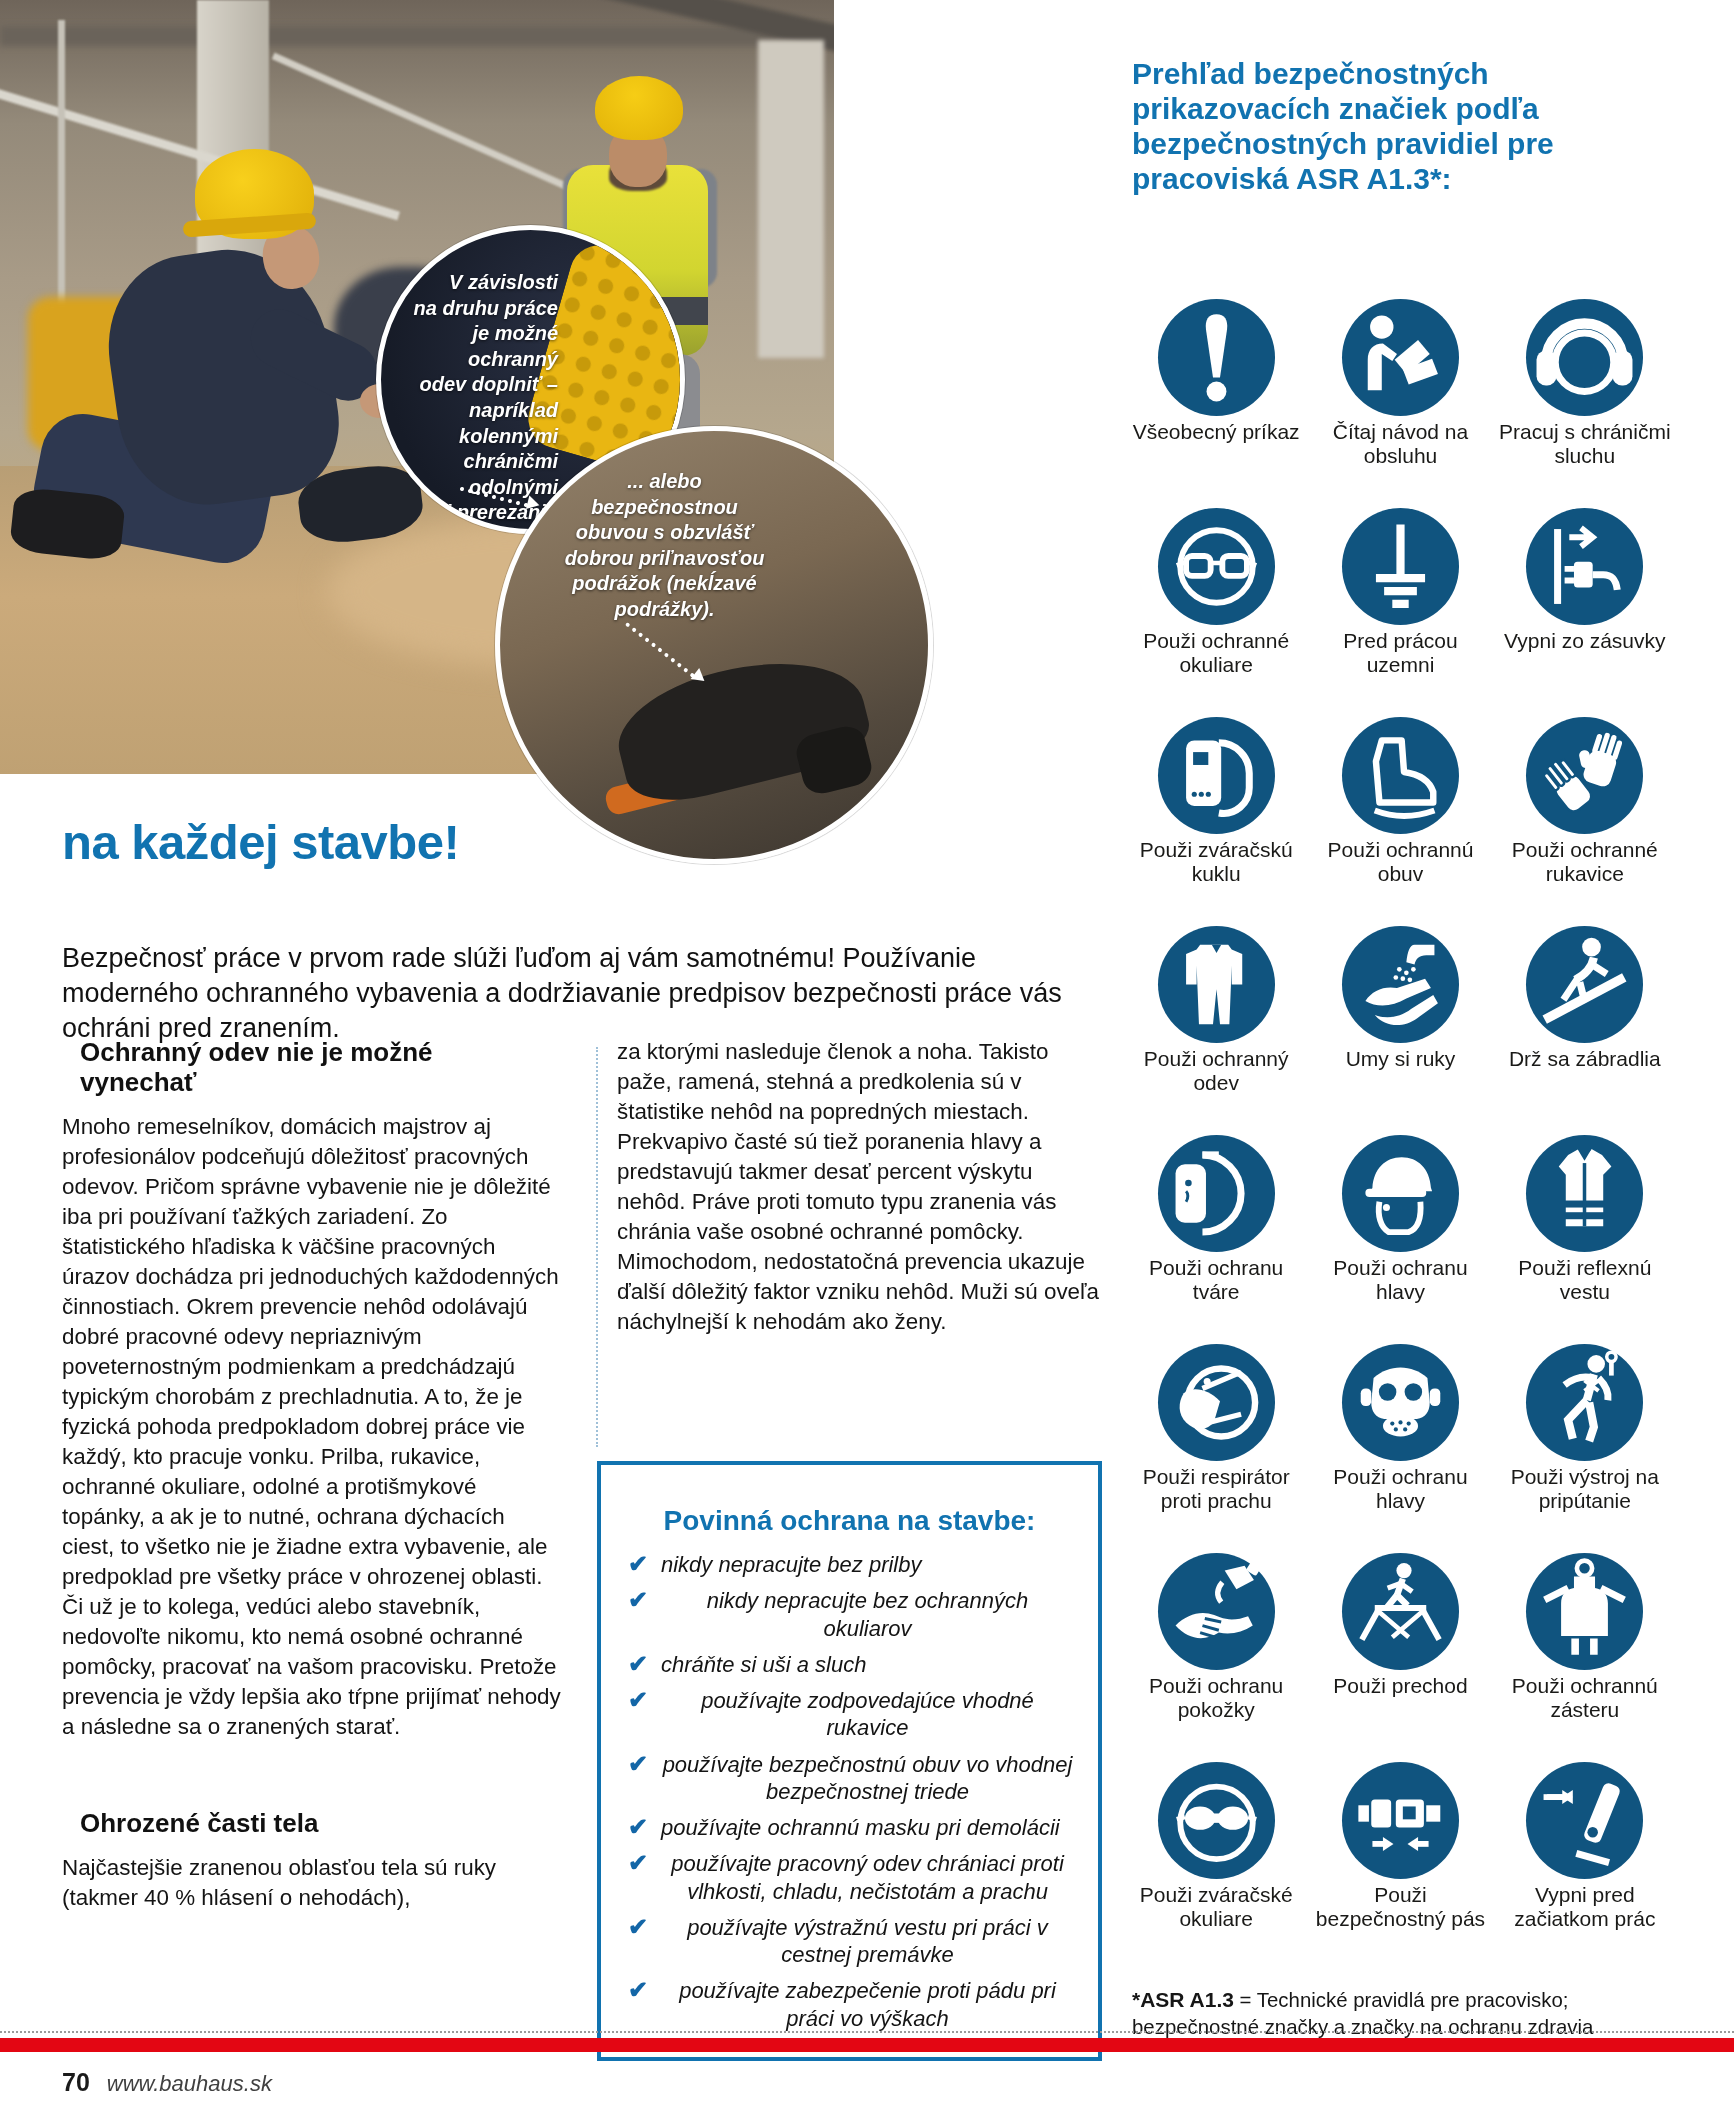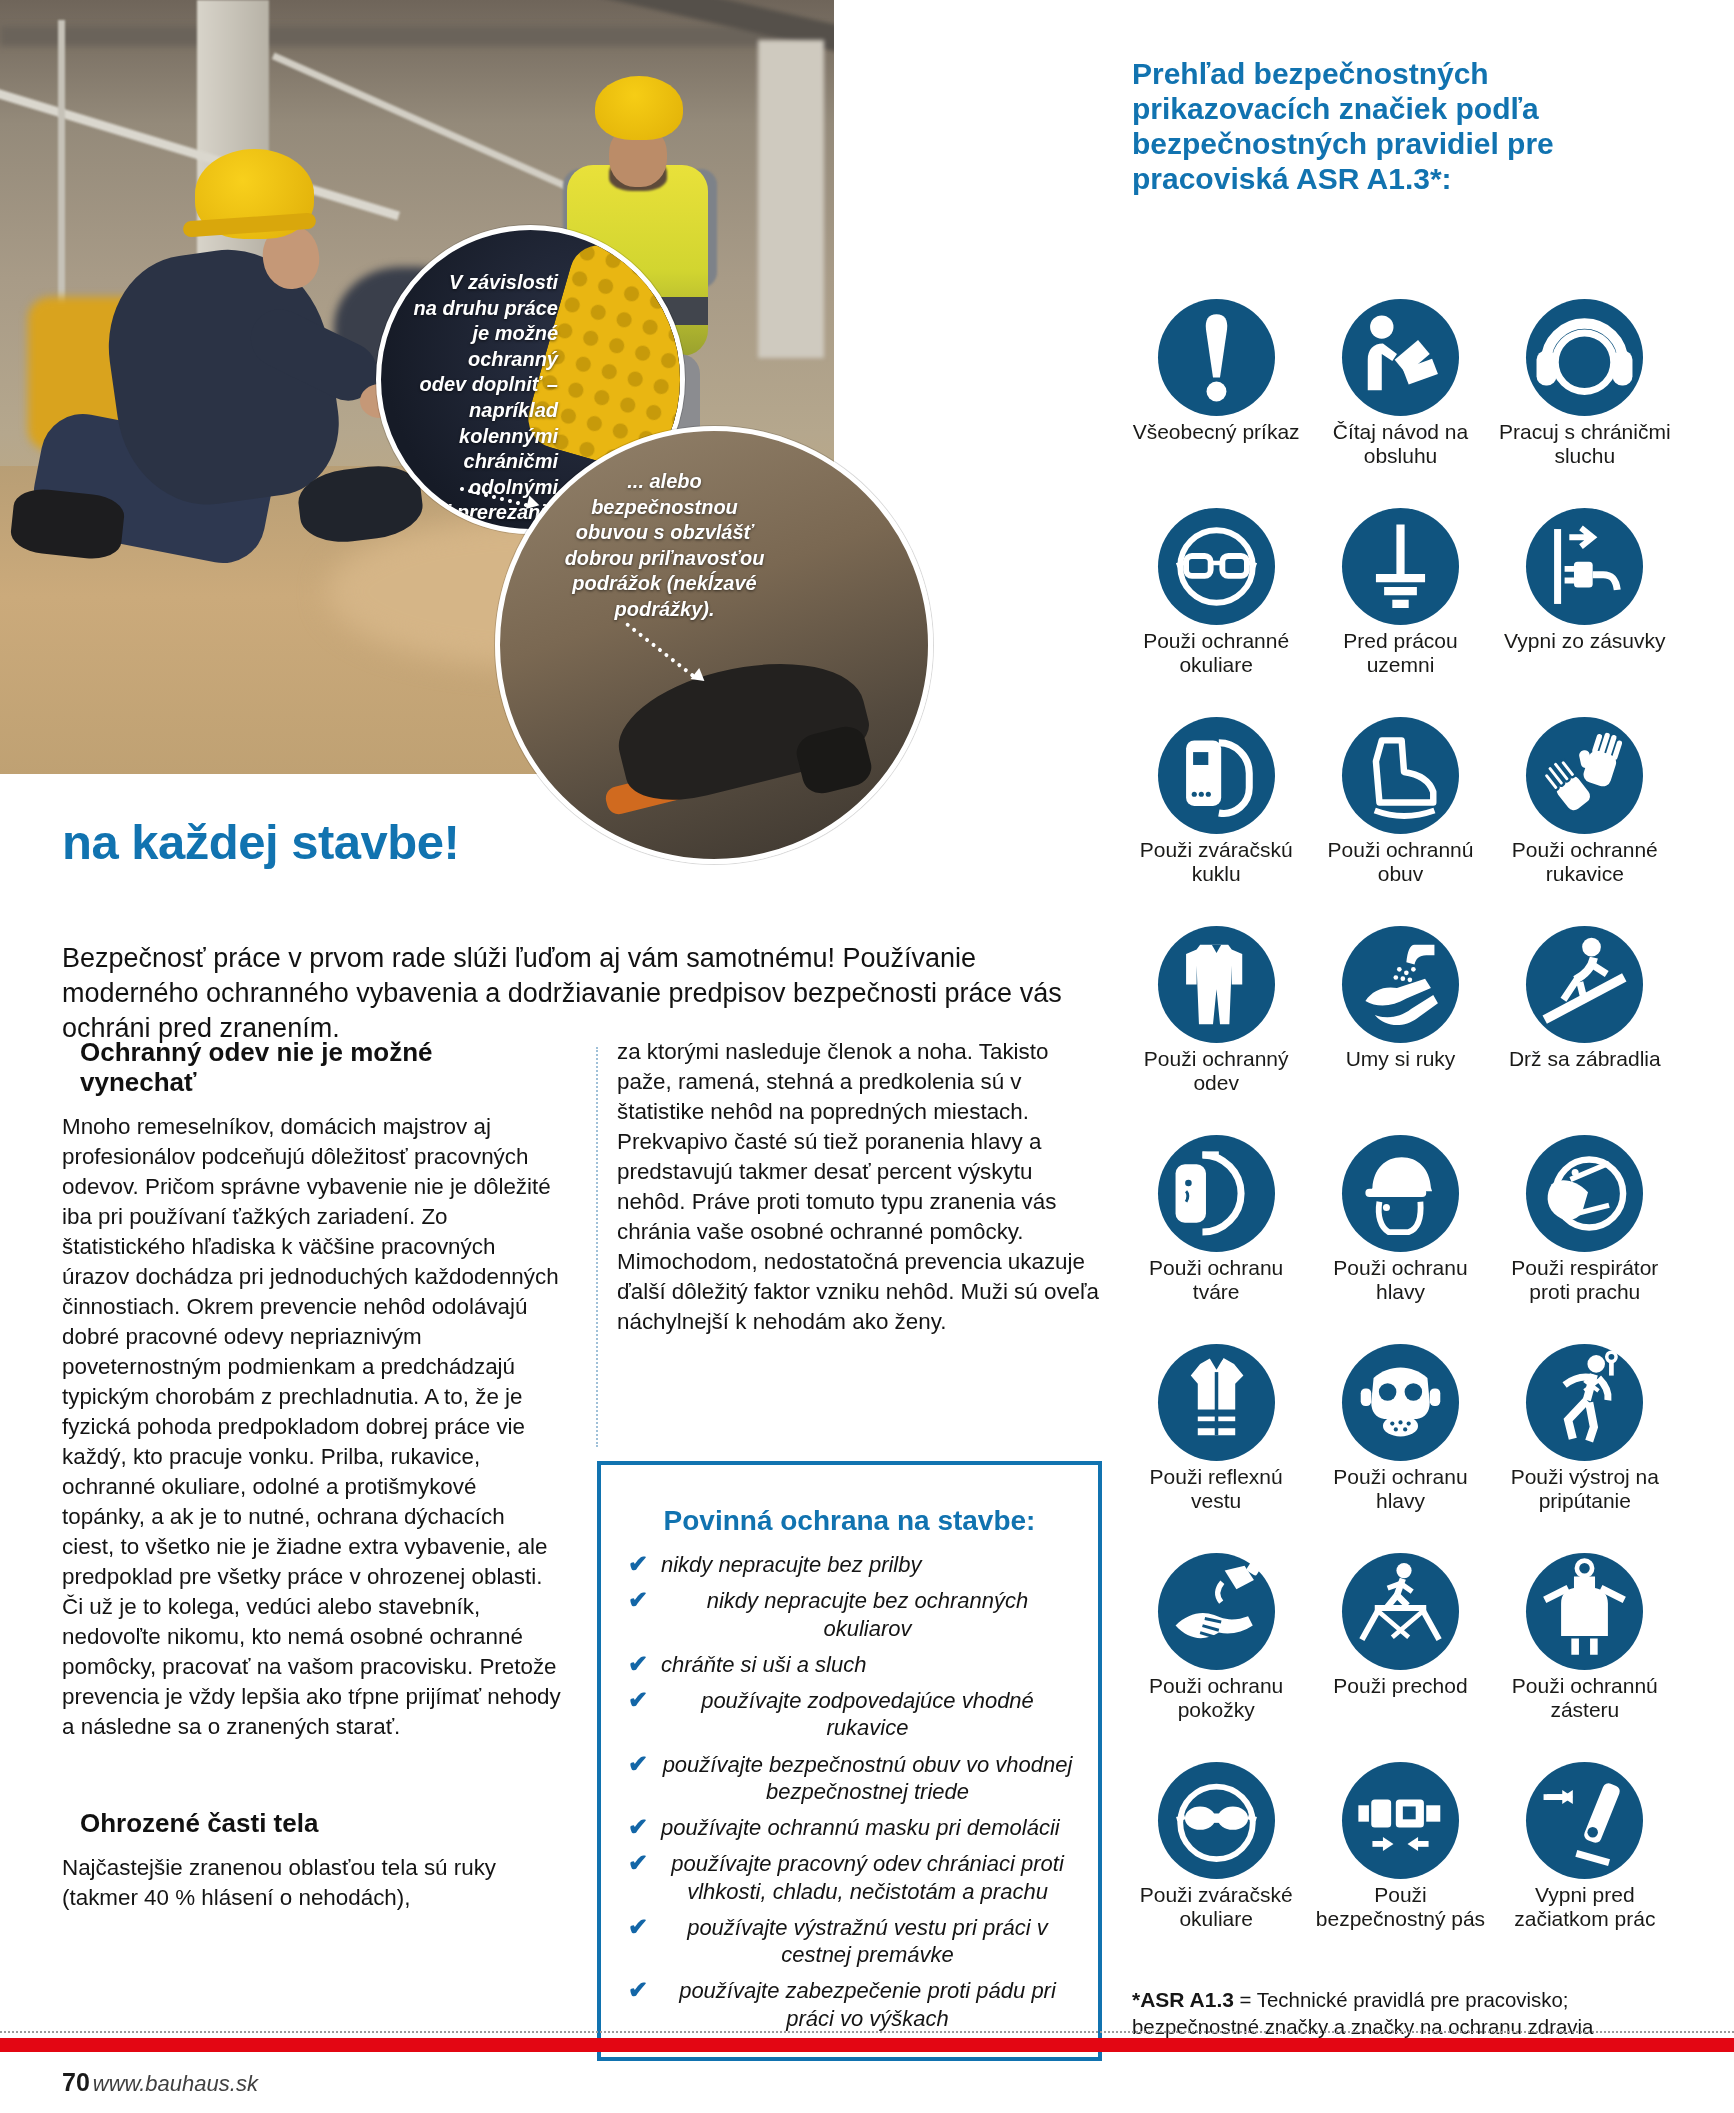--- a/index.html
+++ b/index.html
@@ -85,21 +85,21 @@
   .sign{height:209px;display:flex;flex-direction:column;align-items:center;}
   .sc{width:117px;height:117px;border-radius:50%;background:#10547f;flex:none;}
   .sc svg{width:117px;height:117px;display:block;}
   .sign-label{margin-top:4px;font-size:21px;line-height:1.15;text-align:center;color:#1a1a18;max-width:179px;}
   .signs-footnote{position:absolute;left:1132px;top:1942px;width:552px;font-size:20.4px;line-height:1.34;color:#161616;margin-top:44px;}
   .signs-footnote b{font-size:21px;}
 
   
   .footer-rule{position:absolute;left:0;top:2031px;width:1734px;border-top:2px dotted #9a9a9a;}
   .footer-bar{position:absolute;left:0;top:2038px;width:1734px;height:14px;background:#e30613;}
-  .footer-text{position:absolute;left:62px;top:2068px;display:flex;align-items:baseline;gap:3px;}
+  .footer-text{position:absolute;left:62px;top:2068px;display:flex;align-items:baseline;gap:17px;}
   .page-num{font-size:25px;font-weight:bold;color:#1a1a1a;}
   .site{font-size:22px;font-weight:normal;font-style:italic;color:#404040;text-decoration:none;}
 </style>
 </head>
 <body>
 
 <div class="page">
 
   <div class="photo">
     <div class="ph-bg"></div>
@@ -410,40 +410,40 @@
           <path d="M32 57c-2 12 1 22 8 26h17c8-3 11-13 10-26" fill="none" stroke="#fff" stroke-width="5"></path>
           <circle cx="38" cy="62" r="3" fill="#fff"></circle>
           </svg>
         </div>
       <div class="sign-label">Použi ochranu hlavy</div>
     </div>
 
     <div class="sign">
       <div class="sc">
         <svg viewBox="0 0 100 100">
-          <circle cx="54" cy="50" r="29" fill="none" stroke="#fff" stroke-width="5.5"></circle>
-          <path fill="#fff" d="M22 42c-5 8-5 18 2 25 8 8 19 7 24-1l5-17c-10-11-24-13-31-7z"></path>
-          <path d="M38 38l33-14M40 68l31-8" stroke="#fff" stroke-width="4.5"></path>
-          <circle cx="42" cy="32" r="3" fill="#fff"></circle>
-          </svg>
-        </div>
-      <div class="sign-label">Použi respirátor proti prachu</div>
-    </div>
-
-    <div class="sign">
-      <div class="sc">
-        <svg viewBox="0 0 100 100">
           <path fill="#fff" d="M36 17l9-5c3 5 8 5 11 0l9 5 8 10-7 7v44H34V34l-6-7z"></path>
           <rect x="33" y="56" width="34" height="6" fill="#10547f"></rect>
           <rect x="33" y="66" width="34" height="6" fill="#10547f"></rect>
           <rect x="48.5" y="24" width="3" height="54" fill="#10547f"></rect>
           <path d="M44 12l6 10 6-10" fill="#10547f"></path>
           </svg>
         </div>
       <div class="sign-label">Použi reflexnú vestu</div>
+    </div>
+
+    <div class="sign">
+      <div class="sc">
+        <svg viewBox="0 0 100 100">
+          <circle cx="54" cy="50" r="29" fill="none" stroke="#fff" stroke-width="5.5"></circle>
+          <path fill="#fff" d="M22 42c-5 8-5 18 2 25 8 8 19 7 24-1l5-17c-10-11-24-13-31-7z"></path>
+          <path d="M38 38l33-14M40 68l31-8" stroke="#fff" stroke-width="4.5"></path>
+          <circle cx="42" cy="32" r="3" fill="#fff"></circle>
+          </svg>
+        </div>
+      <div class="sign-label">Použi respirátor proti prachu</div>
     </div>
 
     <div class="sign">
       <div class="sc">
         <svg viewBox="0 0 100 100">
           <rect x="16" y="38" width="9" height="15" rx="4" fill="#fff"></rect>
           <rect x="75" y="38" width="9" height="15" rx="4" fill="#fff"></rect>
           <path fill="#fff" d="M27 29c13-12 33-12 46 0l2 21c0 8-4 13-11 14H36c-7-1-11-6-11-14z"></path>
           <circle cx="39" cy="41" r="7.5" fill="#10547f"></circle>
             <circle cx="61" cy="41" r="7.5" fill="#10547f"></circle>

